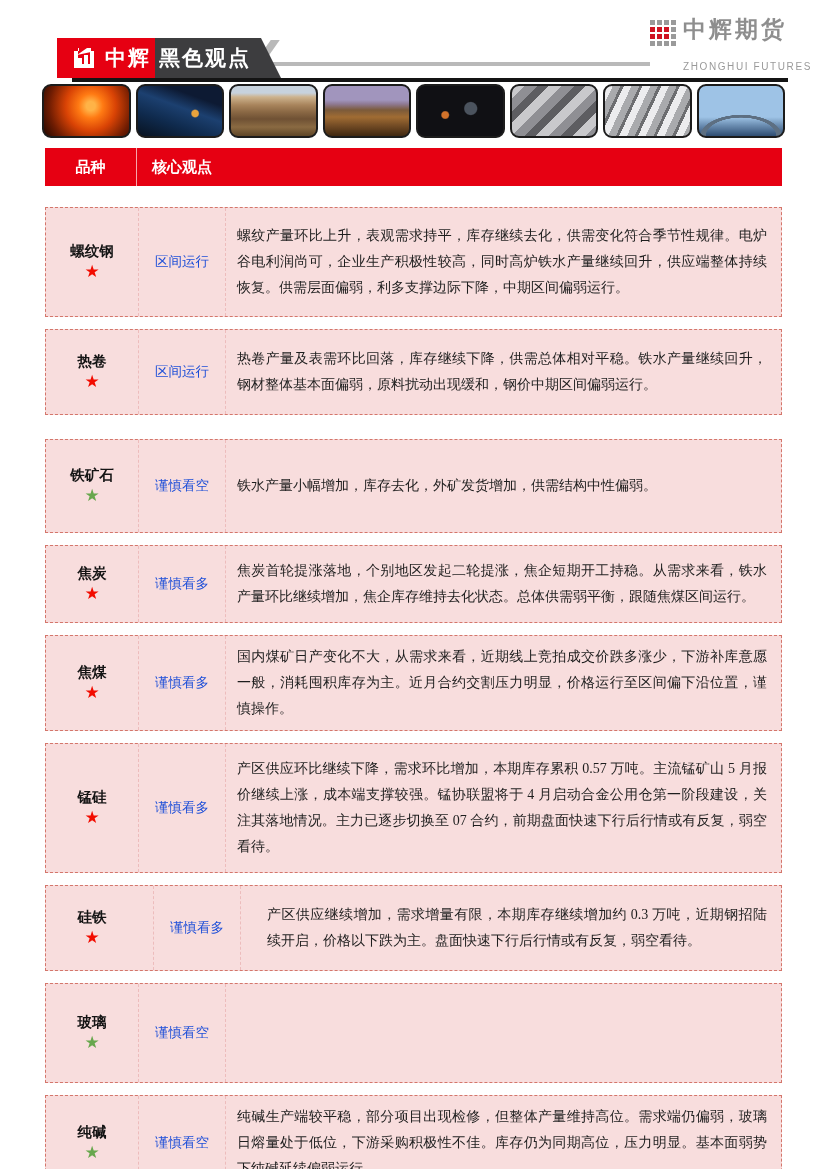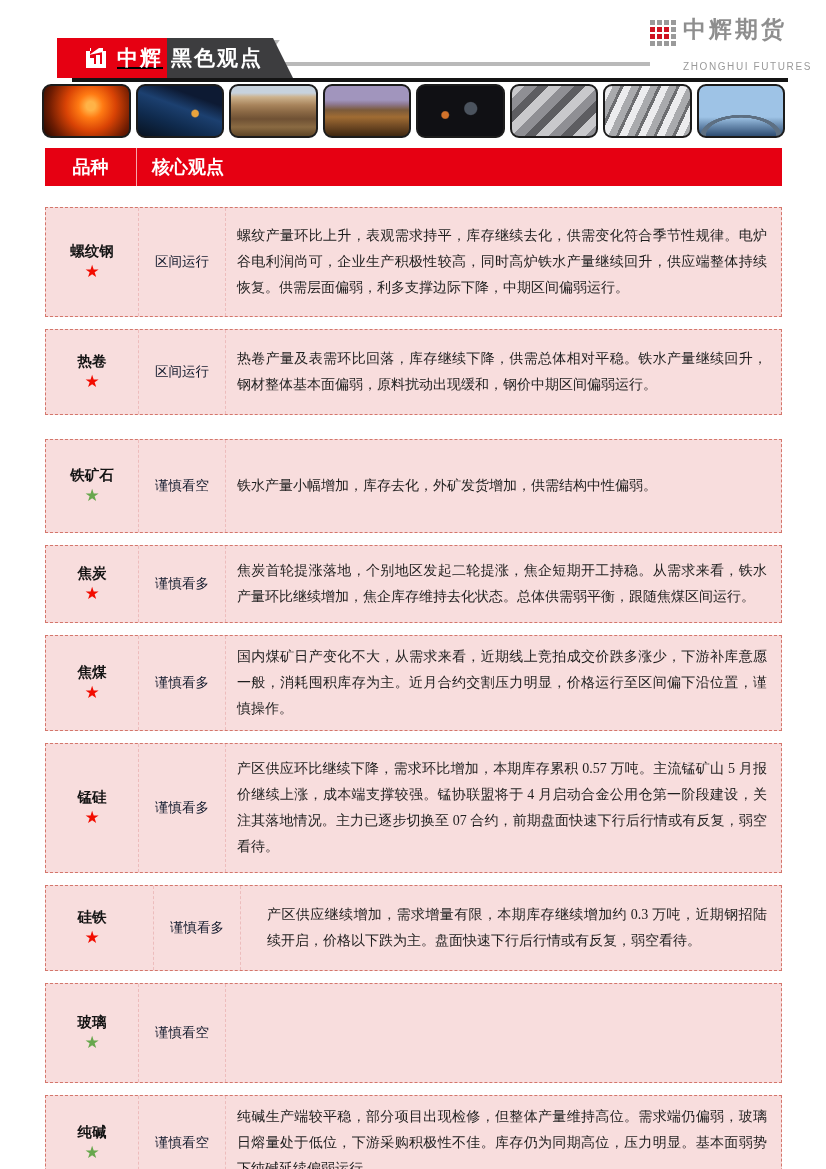--- a/index.html
+++ b/index.html
@@ -1,21 +1,21 @@
 <!DOCTYPE html>
 <html><head>
 <meta charset="utf-8">
 <style>
   html,body{margin:0;padding:0;}
   .page{position:relative;width:826px;height:1169px;background:#ffffff;overflow:hidden;
         font-family:"Liberation Sans",sans-serif;}
 
   
   .badge{position:absolute;left:57px;top:38px;height:40px;display:flex;z-index:3;}
-  .badge-red{background:#e60012;display:flex;align-items:center;gap:8px;padding:0 4px 0 26px;text-decoration:underline;}
+  .badge-red{background:#e60012;display:flex;align-items:center;gap:8px;padding:0 4px 0 14px;}
   .badge-brand{color:#fff;font-weight:bold;font-size:21px;letter-spacing:2px;}
   .badge-dark{background:#3d3d3f;color:#fff;display:flex;align-items:center;
               padding:0 30px 0 4px;font-size:21px;font-weight:bold;letter-spacing:2px;
               clip-path:polygon(0 0,calc(100% - 20px) 0,100% 100%,0 100%);}
   .chart-ic{width:26px;height:26px;display:block;}
   .gray-slash{position:absolute;left:262px;top:40px;width:9px;height:25px;background:#b9b9b9;
               transform:skewX(-35deg);z-index:2;}
   .gray-line{position:absolute;left:254px;top:62px;width:538px;height:4px;background:#b9b9b9;z-index:1;}
   .black-line{position:absolute;left:72px;top:78px;width:716px;height:4px;background:#141414;}
 
@@ -36,21 +36,21 @@
   .g3{background:linear-gradient(180deg,#a195bd 0 28%,#8f7a94 36%,#7b5a3a 48%,#a06c33 62%,#714a24 80%,#402811 100%);}
   .g4{background:radial-gradient(circle at 32% 58%,#d2722a 0 5%,transparent 7%),
        radial-gradient(circle at 62% 45%,#4b535e 0 10%,transparent 12%),#101014;}
   .g5{background:repeating-linear-gradient(135deg,#c9c9cc 0 9px,#8f8f94 9px 18px,#5d5d61 18px 26px);}
   .g6{background:repeating-linear-gradient(115deg,#ececee 0 7px,#a9aaad 7px 14px,#6c6d70 14px 17px);}
   .g7{background:radial-gradient(ellipse 80% 70% at 50% 100%,transparent 0 52%,#5d6f82 53% 60%,transparent 61%),
        linear-gradient(180deg,#9ec3e6 0 62%,#6d8fb3 78%,#2f4d72 100%);}
 
   
   .thead{position:absolute;left:45px;top:148px;width:737px;height:38px;background:#e60012;
-         display:flex;align-items:stretch;color:#fff;font-weight:bold;font-size:18px;}
+         display:flex;align-items:stretch;color:#fff;font-weight:bold;font-size:15px;}
   .th1{width:92px;display:flex;align-items:center;justify-content:center;
        border-right:1px solid rgba(255,255,255,.65);box-sizing:border-box;}
   .th2{width:133px;display:flex;align-items:center;padding-left:15px;box-sizing:border-box;}
   .th3{flex:1;display:flex;align-items:center;justify-content:center;}
 
   .tbody{position:absolute;left:45px;top:207px;width:737px;display:flex;flex-direction:column;gap:12px;}
   .row{background:#f8dddd;border:1px dashed #d4766b;display:flex;box-sizing:border-box;}
   .row:nth-child(1){min-height:110px;}
   .row:nth-child(2){min-height:86px;}
   .row:nth-child(3){min-height:94px;margin-top:12px;}
@@ -60,21 +60,21 @@
   .row:nth-child(7){min-height:86px;gap:15px;}
   .row:nth-child(8){min-height:100px;}
   .row:nth-child(9){min-height:96px;}
   .c1{width:92px;display:flex;flex-direction:column;align-items:center;justify-content:center;box-sizing:border-box;}
   .name{font-size:14.5px;font-weight:bold;color:#141414;}
   .star{font-size:17px;line-height:1.25;}
   .star-red{color:#f20c00;}
   .star-green{color:#68a74d;}
   .c2{width:88px;display:flex;align-items:center;justify-content:center;box-sizing:border-box;
       border-left:1px dashed #edbcbc;border-right:1px dashed #edbcbc;
-      font-size:13.5px;color:#0f172a;font-family:"Liberation Serif",serif;}
+      font-size:13.5px;color:#1d4ed8;font-family:"Liberation Serif",serif;}
   .c3{flex:1;display:flex;align-items:center;box-sizing:border-box;padding:8px 14px 8px 11px;
       font-size:14px;line-height:26px;color:#1e1e1e;text-align:justify;
       font-family:"Liberation Serif",serif;}
 </style>
 </head>
 <body>
 
 <div class="page">
 
   <div class="badge">

